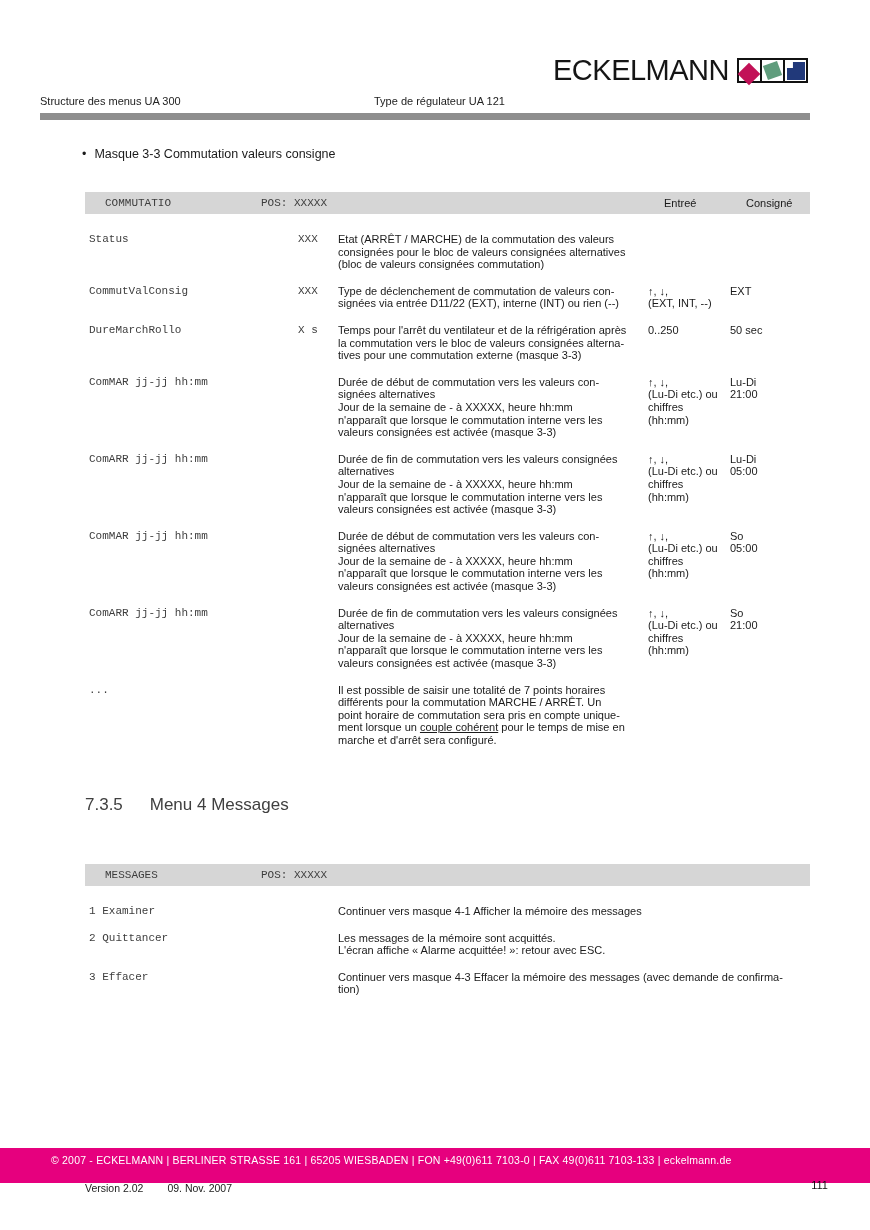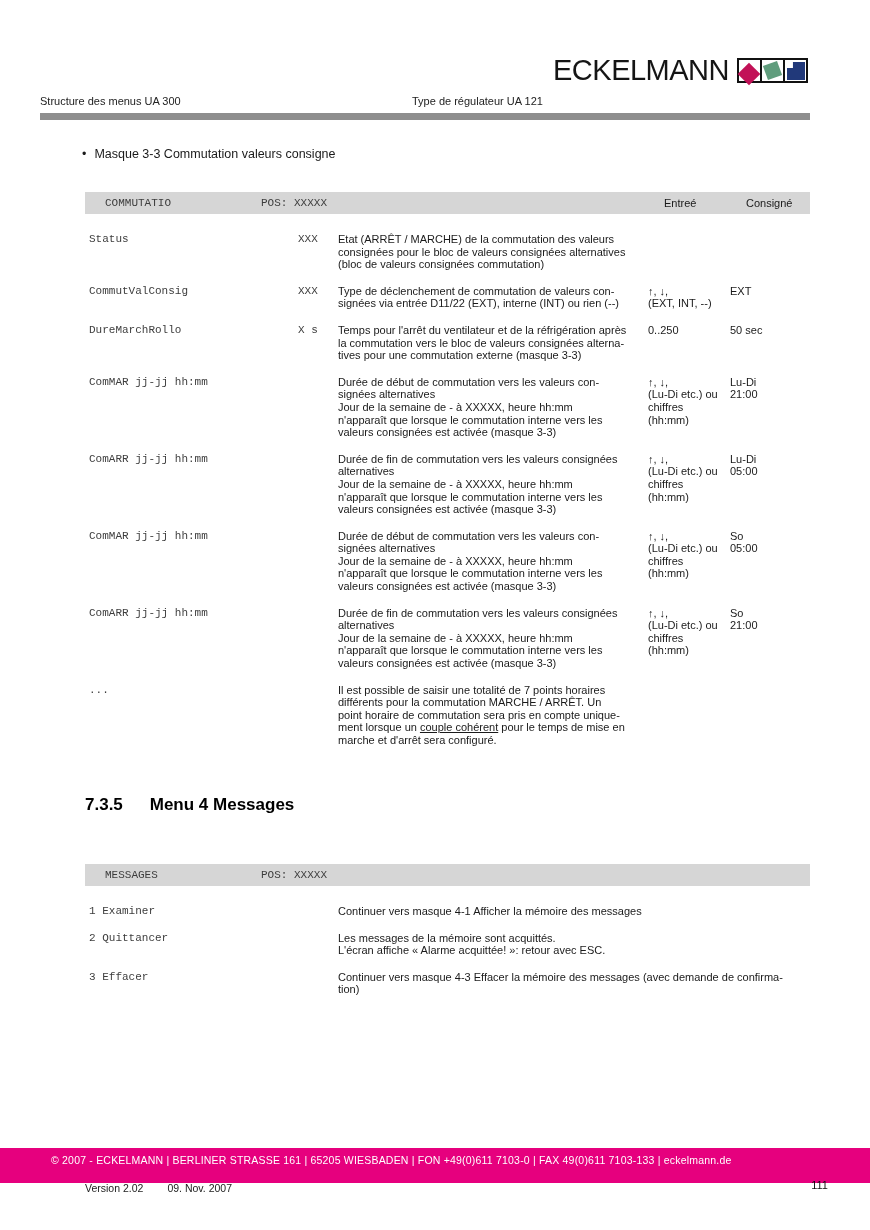--- a/index.html
+++ b/index.html
@@ -24,21 +24,21 @@
   .logo-mark{display:flex;}
   .logo-cell{width:25px;height:25px;border:2px solid #111;background:#fff;position:relative;margin-left:-2px;}
   .logo-cell:first-child{margin-left:0;}
   .diamond-crimson{position:absolute;width:16px;height:16px;left:2px;top:6px;background:var(--logo-crimson);transform:rotate(45deg);}
   .diamond-green{position:absolute;width:15px;height:15px;left:3px;top:3px;background:var(--logo-green);transform:rotate(-20deg);}
   .navy-shape{position:absolute;width:18px;height:18px;right:1px;bottom:1px;background:var(--logo-navy);
     clip-path:polygon(33% 0,100% 0,100% 100%,0 100%,0 33%,33% 33%);}
 
   
   .runhead{position:absolute;top:95px;left:40px;right:60px;font-size:11px;color:#222;}
-  .runhead .rh-right{position:absolute;left:372px;top:0;}
+  .runhead .rh-right{position:absolute;left:334px;top:0;}
   .header-rule{position:absolute;top:113px;left:40px;width:770px;height:7px;background:var(--bar-gray);}
 
   
   .bullet-line{position:absolute;top:147px;left:82px;font-size:12.5px;display:flex;align-items:baseline;}
   .bullet-dot{margin-right:8px;font-size:12.5px;}
 
   
   .doc-table{position:absolute;left:85px;width:725px;}
   .table-commutation{top:192px;}
   .table-messages{top:864px;}
@@ -49,21 +49,21 @@
   .mono{font-family:"Liberation Mono","DejaVu Sans Mono",monospace;color:#3d3d3d;}
   .t-body{padding-top:19px;}
   .t-row{display:grid;padding-left:4px;font-size:11px;line-height:12.6px;margin-bottom:14px;}
   .t-row-1{grid-template-columns:209px 40px 310px 82px 80px;}
   .t-row-2{grid-template-columns:249px 460px;}
   .cell-label{font-size:11px;line-height:12.6px;}
   .cell-desc{padding-right:6px;}
   .u{text-decoration:underline;}
 
   
-  .section-heading{position:absolute;top:795px;left:85px;font-size:17px;font-weight:bold;color:#000000;}
+  .section-heading{position:absolute;top:795px;left:85px;font-size:17px;font-weight:normal;color:#404040;}
   .section-number{display:inline-block;width:60px;}
 
   
   .footer-bar{position:absolute;top:1148px;left:0;width:870px;height:35px;background:var(--accent-pink);
     color:#ffffff;font-size:10.5px;line-height:24px;padding-left:51px;letter-spacing:0.2px;}
   .version-line{position:absolute;top:1182px;left:85px;font-size:10.5px;color:#222;}
   .version-line .vdate{margin-left:24px;}
   .page-number{position:absolute;top:1179px;right:42px;font-size:11px;color:#111;}
 </style>
 </head>

